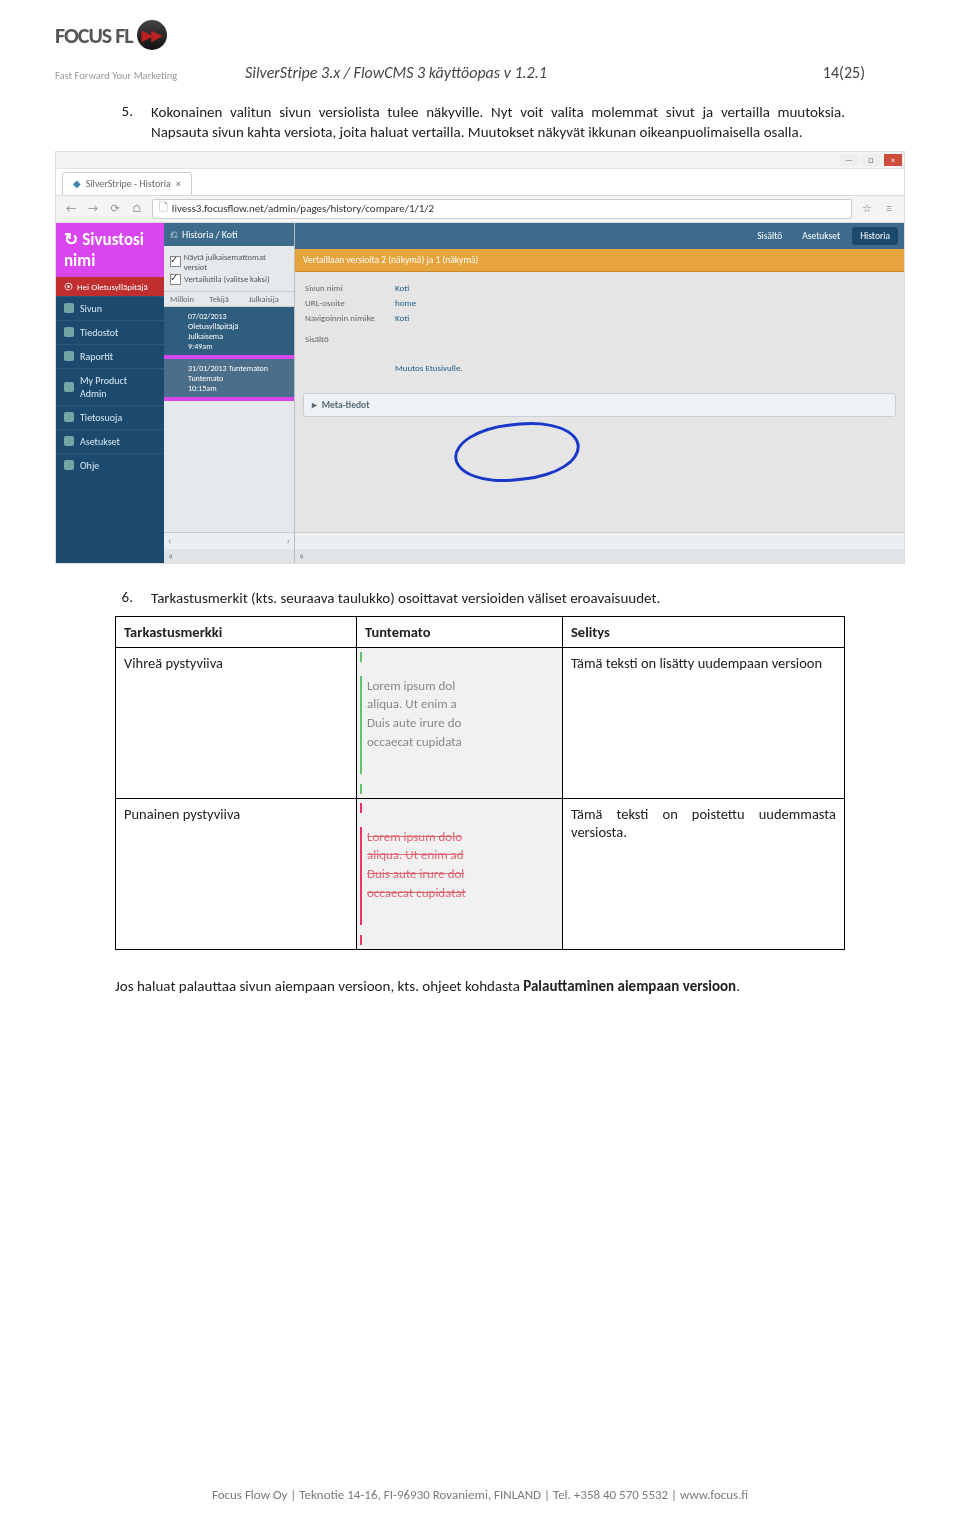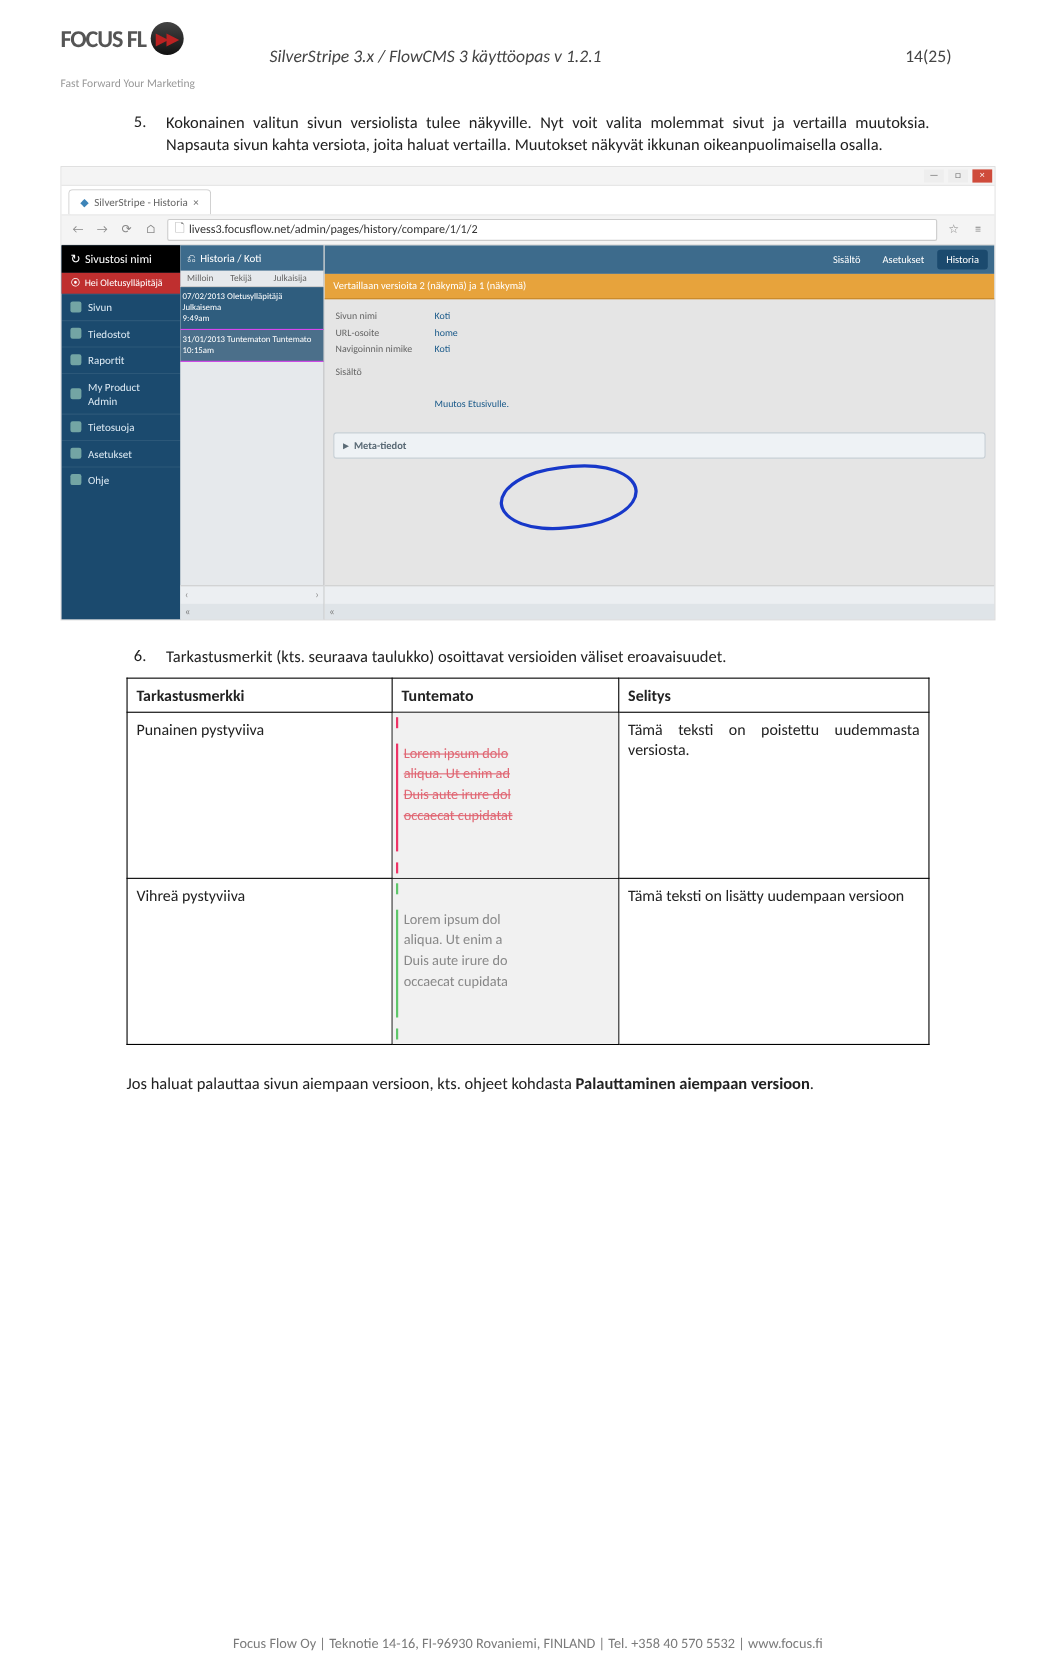--- a/index.html
+++ b/index.html
@@ -1,17 +1,17 @@
 <!DOCTYPE html>
 <html><head>
 <meta charset="utf-8">
 <style>
 html,body{margin:0;padding:0;background:#fff;font-family:Calibri,Arial,sans-serif;color:#222}
 .page{width:960px;min-height:1514px;margin:0 auto;position:relative;box-sizing:border-box;padding:20px 55px 50px 55px}
-.header{display:flex;align-items:center;margin-bottom:20px}
+.header{display:flex;align-items:flex-end;margin-bottom:20px}
 .logo-block{width:175px}
 .logo{font-weight:700;font-size:22px;color:#555;letter-spacing:-1px;display:flex;align-items:center;gap:4px}
 .logo-dot{display:inline-flex;width:30px;height:30px;border-radius:50%;background:linear-gradient(#444,#111);color:#b22;align-items:center;justify-content:center;font-size:14px;font-weight:bold}
 .tagline{font-size:10.5px;color:#999;margin-top:19px}
 .hdr-title{flex:1;text-align:left;font-style:italic;font-size:16px;color:#444;padding-left:15px}
 .hdr-pg{font-size:16px;color:#444;padding-right:40px}
 .body-pad{padding:0 60px}
 .ol-item{display:flex;gap:18px;margin:18px 0 8px 0}
 .ol-num{width:18px;text-align:right;font-size:15px}
 .ol-txt{flex:1;font-size:15px;line-height:1.35;text-align:justify}
@@ -21,31 +21,31 @@
 .shot-titlebar{height:16px;background:#f4f4f4;display:flex;justify-content:flex-end;align-items:center;padding:0 2px;gap:4px;border-bottom:1px solid #e4e4e4}
 .tb-btn{width:18px;height:12px;background:#eee;font-size:9px;line-height:12px;text-align:center;color:#666}
 .tb-close{background:#cf4b3b;color:#fff}
 .shot-tabs{height:26px;background:#fff;border-bottom:1px solid #ddd;display:flex;align-items:flex-end;padding-left:6px;gap:2px}
 .shot-tab{height:22px;border:1px solid #ccc;border-bottom:none;border-radius:4px 4px 0 0;padding:0 10px;font-size:10px;line-height:22px;color:#666;display:flex;align-items:center;gap:5px}
 .shot-url{height:26px;background:#f4f4f4;border-bottom:1px solid #ddd;display:flex;align-items:center;gap:8px;padding:0 8px;font-size:11px;color:#666}
 .url-box{flex:1;height:18px;border:1px solid #ccc;border-radius:2px;background:#fff;padding:0 6px;display:flex;align-items:center;color:#333}
 .url-icon{width:14px;text-align:center;color:#888}
 .shot-body{display:flex;height:340px;background:#c5cbd0;position:relative;font-size:10px}
 .cms-side{width:108px;background:#1b4a6e;color:#dbe9f3;display:flex;flex-direction:column}
-.cms-side-hdr{background:#000000;padding:6px 8px;font-weight:normal;font-size:11px;color:#fff}
+.cms-side-hdr{background:#d946ef;padding:6px 8px;font-weight:bold;font-size:17px;color:#fff}
 .cms-side-sub{background:#bf2f2f;padding:4px 8px;color:#fff;font-size:9px;display:flex;align-items:center;gap:4px}
 .cms-nav-item{padding:5px 8px;border-top:1px solid rgba(255,255,255,.08);font-size:10px;display:flex;align-items:center;gap:6px}
 .mini-ico{display:inline-block;width:10px;height:10px;background:#9cb;opacity:.7;border-radius:2px}
 .cms-mid{width:130px;background:#e6e9ec;border-right:1px solid #bbb;display:flex;flex-direction:column}
 .mid-hdr{background:#3d6b8c;color:#fff;font-size:10px;padding:5px 6px;display:flex;align-items:center;gap:4px}
 .mid-checks{padding:4px 6px;font-size:8.5px;color:#555;border-bottom:1px solid #ccc}
 .mid-checks label{display:flex;align-items:center;gap:3px;margin:2px 0}
 .mid-th{display:flex;font-size:8.5px;color:#666;padding:2px 6px;border-bottom:1px solid #ccc}
 .mid-th span{flex:1}
-.mid-row{padding:4px 2px;font-size:8px;color:#fff;border-bottom:1px solid #d946ef}
+.mid-row{padding:4px 24px;font-size:8px;color:#fff;border-bottom:4px solid #d946ef}
 .mid-row.sel{background:#2f5d7e}
 .mid-row.alt{background:#4b6f8a}
 .cms-main{flex:1;background:#e5e5e5;display:flex;flex-direction:column;overflow:hidden}
 .main-tabs{background:#3d6b8c;display:flex;justify-content:flex-end;padding:4px 6px;gap:4px;font-size:9.5px;color:#fff}
 .main-tab{padding:3px 8px;border-radius:3px}
 .main-tab.active{background:#1b4a6e}
 .main-banner{background:#e7a33c;color:#fff;padding:5px 8px;font-size:9.5px;border-bottom:1px solid #c8892b}
 .main-fields{padding:6px 10px;font-size:9px;color:#555}
 .field-row{display:flex;margin:4px 0}
 .field-lbl{width:90px;color:#666}
@@ -162,20 +162,30 @@
             <span class="mini-ico"></span>
             <span>Ohje</span>
           </div>
       </div>
 
       <div class="cms-mid">
         <div class="mid-hdr">
             <span>⎌</span>
             <span>Historia / Koti</span>
           </div>
+        <div class="mid-checks">
+          <label>
+              <span class="chk"></span>
+              <span>Näytä julkaisemattomat versiot</span>
+            </label>
+          <label>
+              <span class="chk"></span>
+              <span>Vertailutila (valitse kaksi)</span>
+            </label>
+        </div>
         <div class="mid-th">
           <span>Milloin</span>
             <span>Tekijä</span>
             <span>Julkaisija</span>
         </div>
         <div class="mid-row sel">
           <div>07/02/2013  Oletusylläpitäjä  Julkaisema</div>
             <div>9:49am</div>
         </div>
         <div class="mid-row alt">
@@ -237,53 +247,53 @@
       <div class="ol-num">6.</div>
       <div class="ol-txt">Tarkastusmerkit (kts. seuraava taulukko) osoittavat versioiden väliset eroavaisuudet.</div>
     </div>
 
     <table class="t-table">
       <tbody>
           <tr>
         <th>Tarkastusmerkki</th>
         <th>Tuntemato</th>
         <th>Selitys</th>
+      </tr>
+      <tr>
+        <td>Vihreä pystyviiva</td>
+        <td class="ex-cell">
+          <div class="ex-box">
+            <span class="vbar g small-top"></span>
+            <span class="vbar g" style="top:28px;bottom:24px"></span>
+            <span class="vbar g small-bot"></span>
+            <br>
+            <span>Lorem ipsum dol</span><br>
+            <span>aliqua. Ut enim a</span><br>
+            <span>Duis aute irure do</span><br>
+            <span>occaecat cupidata</span>
+          </div>
+        </td>
+        <td class="sel-col">Tämä teksti on lisätty uudempaan versioon</td>
       </tr>
       <tr>
         <td>Punainen pystyviiva</td>
         <td class="ex-cell">
           <div class="ex-box red">
             <span class="vbar r small-top"></span>
             <span class="vbar r" style="top:28px;bottom:24px"></span>
             <span class="vbar r small-bot"></span>
             <br>
             <span>Lorem ipsum dolo</span><br>
             <span>aliqua. Ut enim ad</span><br>
             <span>Duis aute irure dol</span><br>
             <span>occaecat cupidatat</span>
           </div>
         </td>
         <td class="sel-col">Tämä teksti on poistettu uudemmasta versiosta.</td>
       </tr>
-      <tr>
-        <td>Vihreä pystyviiva</td>
-        <td class="ex-cell">
-          <div class="ex-box">
-            <span class="vbar g small-top"></span>
-            <span class="vbar g" style="top:28px;bottom:24px"></span>
-            <span class="vbar g small-bot"></span>
-            <br>
-            <span>Lorem ipsum dol</span><br>
-            <span>aliqua. Ut enim a</span><br>
-            <span>Duis aute irure do</span><br>
-            <span>occaecat cupidata</span>
-          </div>
-        </td>
-        <td class="sel-col">Tämä teksti on lisätty uudempaan versioon</td>
-      </tr>
     </tbody>
       </table>
 
     <div class="final-note">
       <span>Jos haluat palauttaa sivun aiempaan versioon, kts. ohjeet kohdasta </span><b>Palauttaminen aiempaan versioon</b><span>.</span>
     </div>
   </div>
 
   <div class="footer">Focus Flow Oy  |  Teknotie 14-16, FI-96930 Rovaniemi, FINLAND  |  Tel. +358 40 570 5532  |  www.focus.fi</div>
 </div>

